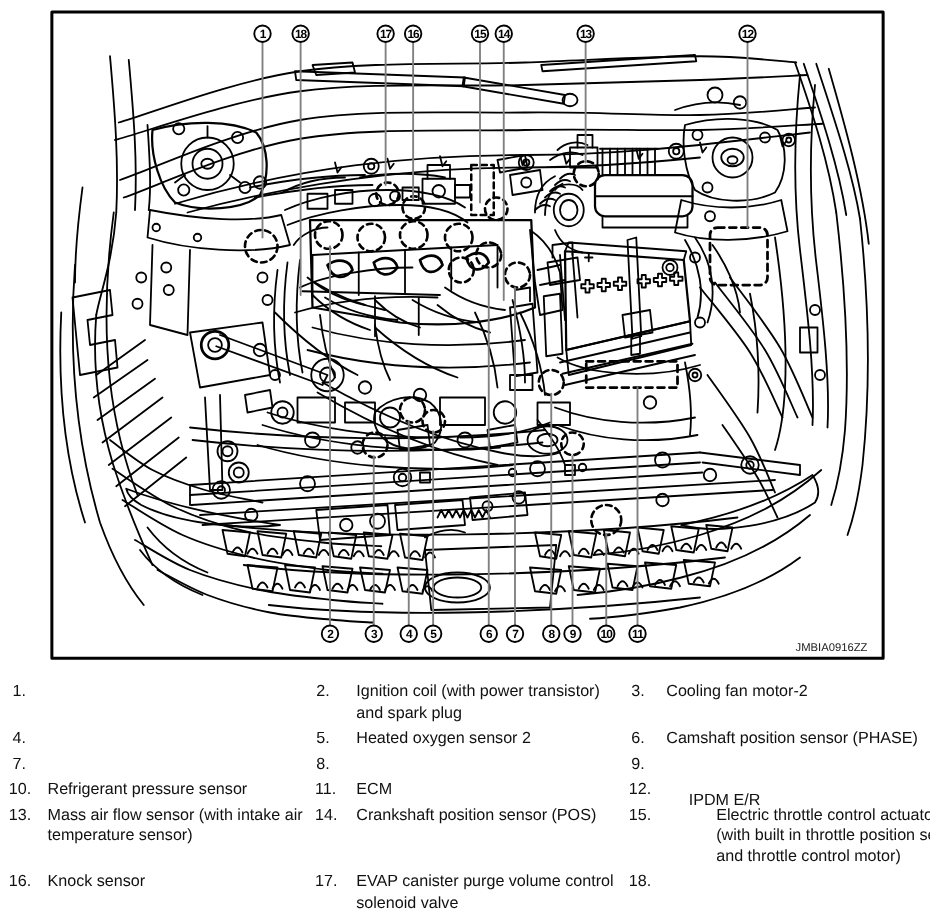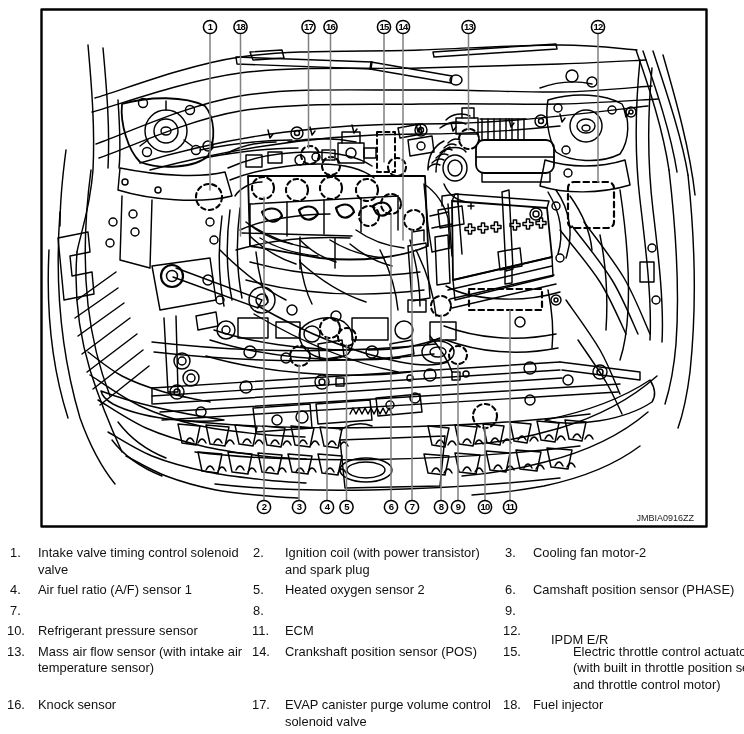--- a/index.html
+++ b/index.html
@@ -548,33 +548,31 @@
 <circle cx="485" cy="507" r="6.6" fill="#fff" stroke="#000" stroke-width="1.5"></circle>
       <text x="485" y="510.4" text-anchor="middle" font-size="9.5" font-weight="bold" letter-spacing="-0.7" fill="#000" stroke="none">10</text>
 <circle cx="510" cy="507" r="6.6" fill="#fff" stroke="#000" stroke-width="1.5"></circle>
       <text x="510" y="510.4" text-anchor="middle" font-size="9.5" font-weight="bold" letter-spacing="-0.7" fill="#000" stroke="none">11</text>
 
 <text x="694" y="521" text-anchor="end" font-size="9" fill="#222" stroke="none">JMBIA0916ZZ</text>
 </svg>
 
 <div class="legend num" style="left:10px;top:545.0px;">1.</div>
 
-<div class="legend txt" style="left:38px;top:545.0px;width:214px;">Intake valve timing control solenoid<br>valve</div>
 
 <div class="legend num" style="left:253px;top:545.0px;">2.</div>
 
 <div class="legend txt" style="left:285px;top:545.0px;width:212px;">Ignition coil (with power transistor)<br>and spark plug</div>
 
 <div class="legend num" style="left:505px;top:545.0px;">3.</div>
 
 <div class="legend txt" style="left:533px;top:545.0px;width:210px;">Cooling fan motor-2</div>
 
 <div class="legend num" style="left:10px;top:582.1px;">4.</div>
 
-<div class="legend txt" style="left:38px;top:582.1px;width:214px;">Air fuel ratio (A/F) sensor 1</div>
 
 <div class="legend num" style="left:253px;top:582.1px;">5.</div>
 
 <div class="legend txt" style="left:285px;top:582.1px;width:212px;">Heated oxygen sensor 2</div>
 
 <div class="legend num" style="left:505px;top:582.1px;">6.</div>
 
 <div class="legend txt" style="left:533px;top:582.1px;width:212px;">Camshaft position sensor (PHASE)</div>
 
 <div class="legend num" style="left:10px;top:602.6px;">7.</div>
@@ -613,14 +611,13 @@
 <div class="legend num" style="left:7px;top:697.1px;">16.</div>
 
 <div class="legend txt" style="left:38px;top:697.1px;width:214px;">Knock sensor</div>
 
 <div class="legend num" style="left:252px;top:697.1px;">17.</div>
 
 <div class="legend txt" style="left:285px;top:697.1px;width:212px;">EVAP canister purge volume control<br>solenoid valve</div>
 
 <div class="legend num" style="left:503px;top:697.1px;">18.</div>
 
-<div class="legend txt" style="left:533px;top:697.1px;width:210px;">Fuel injector</div>
 </div>
 
 </body></html>

